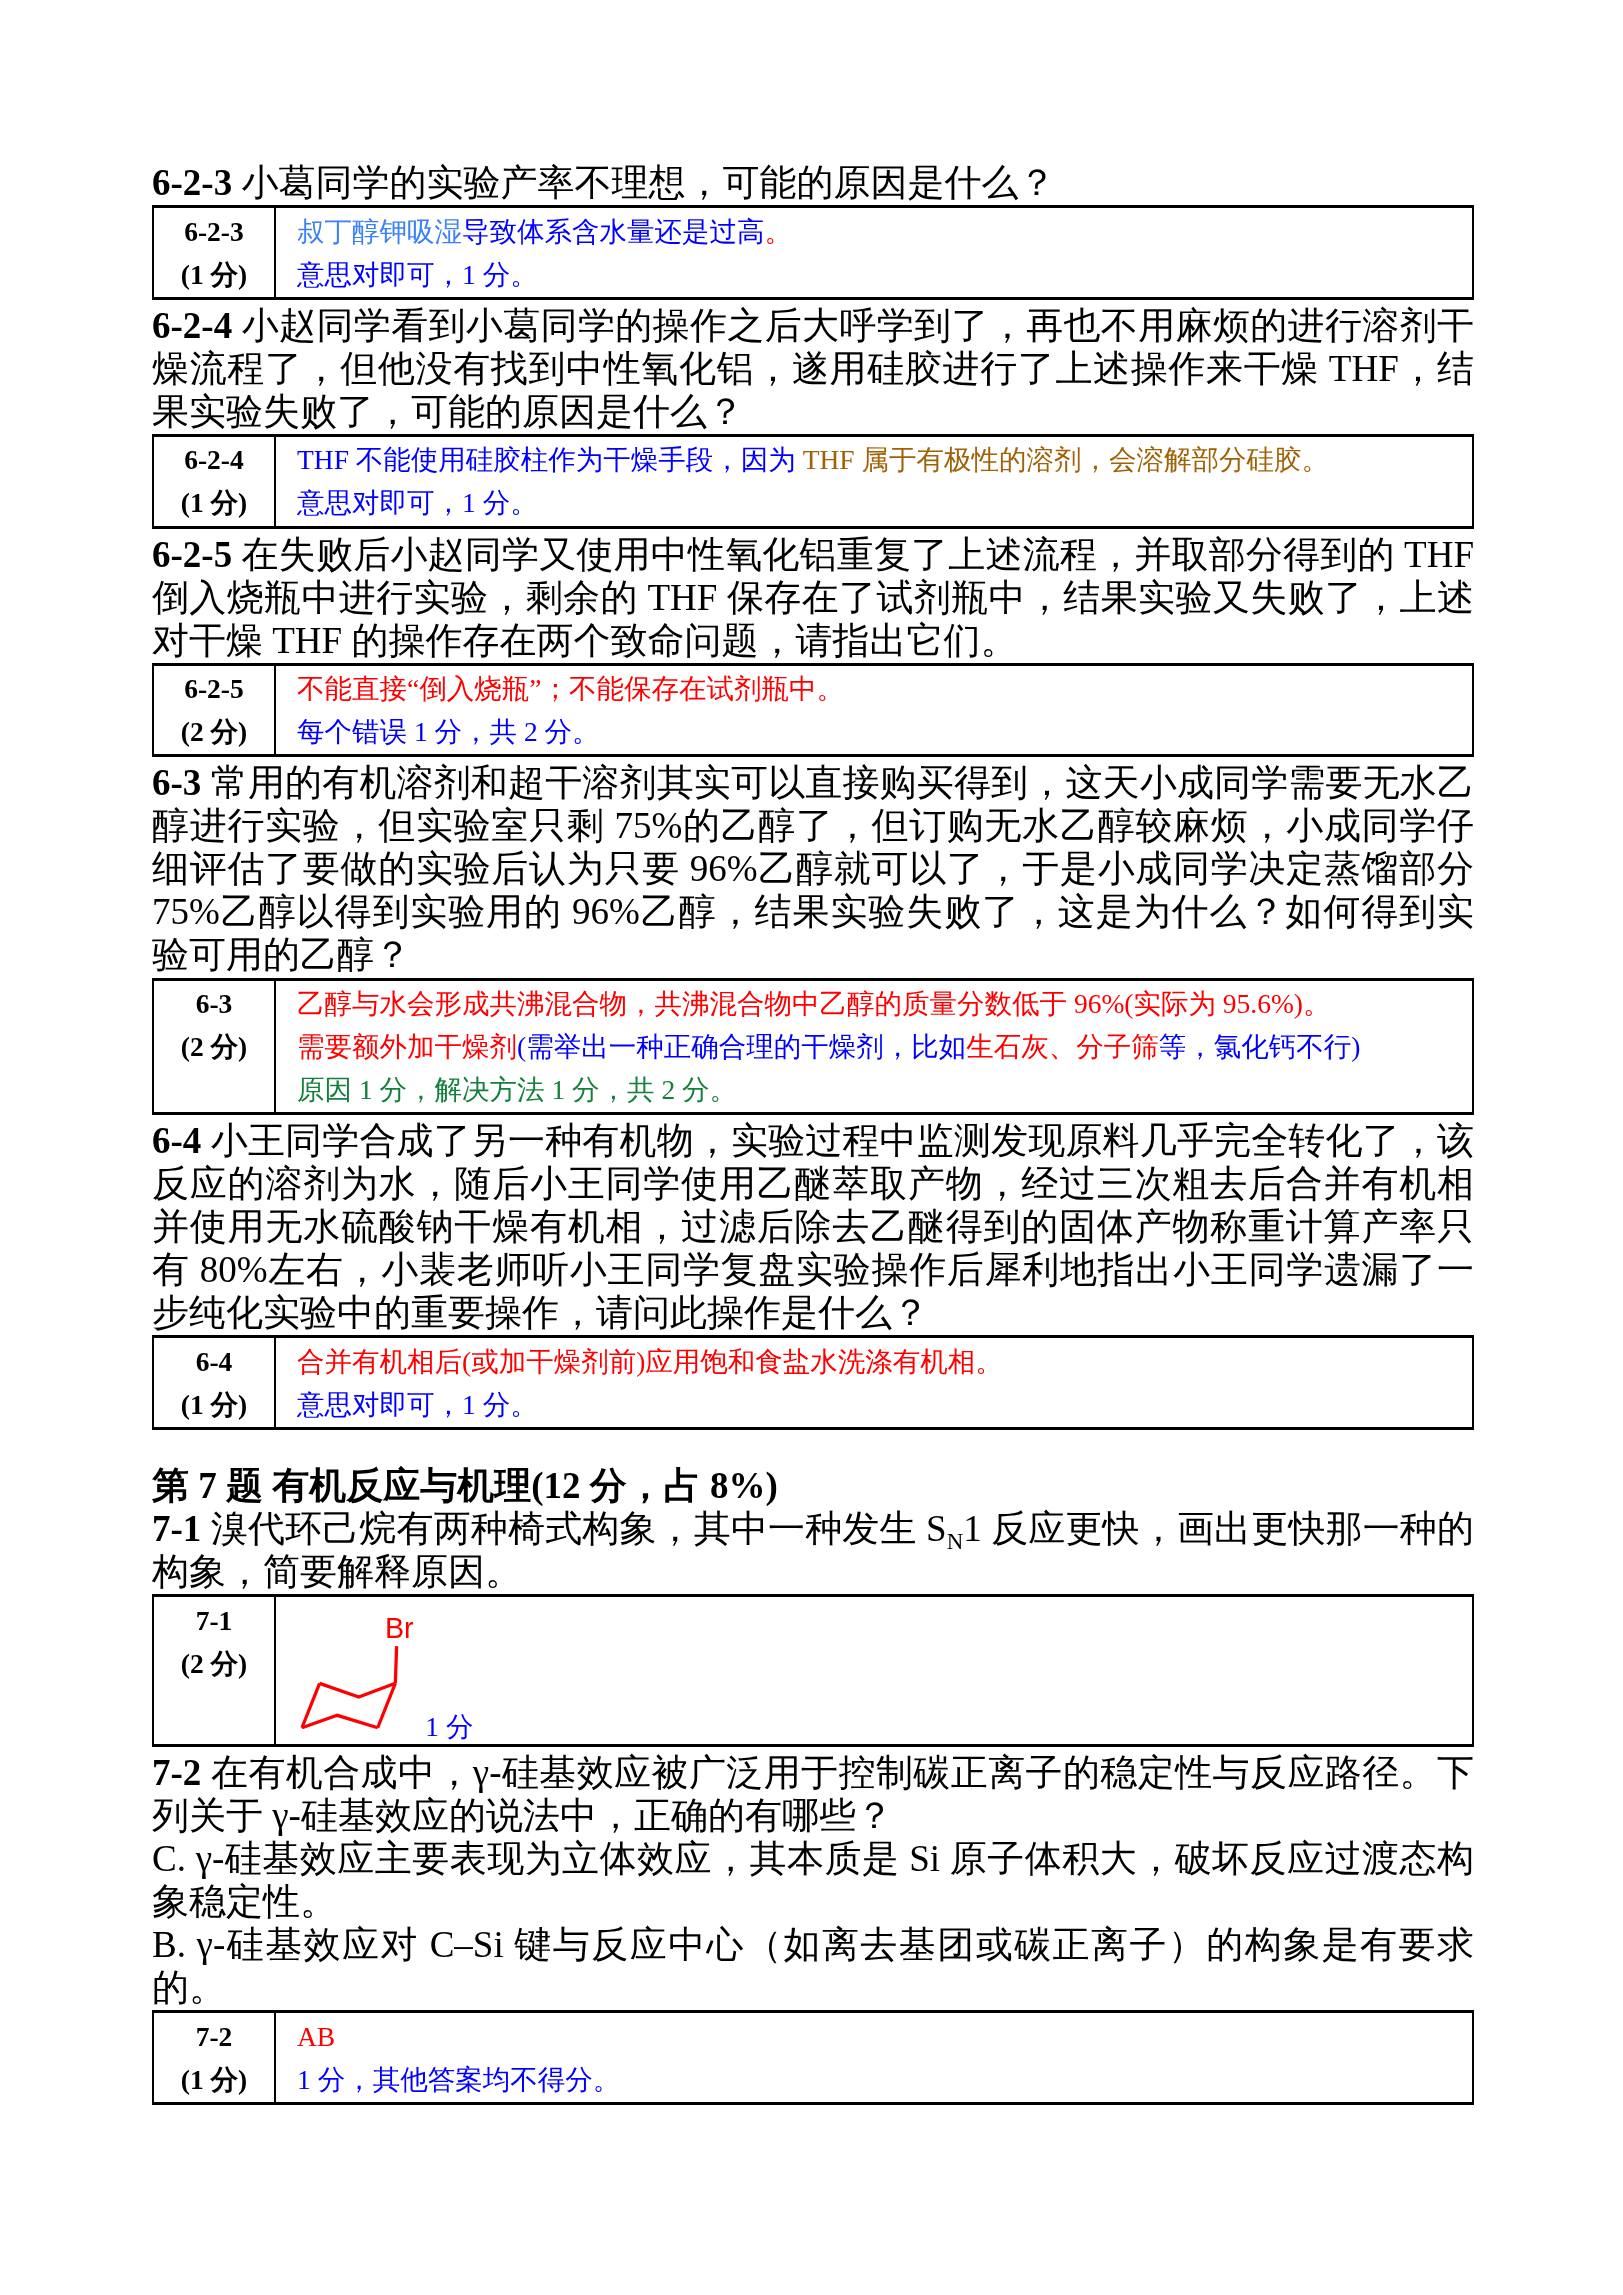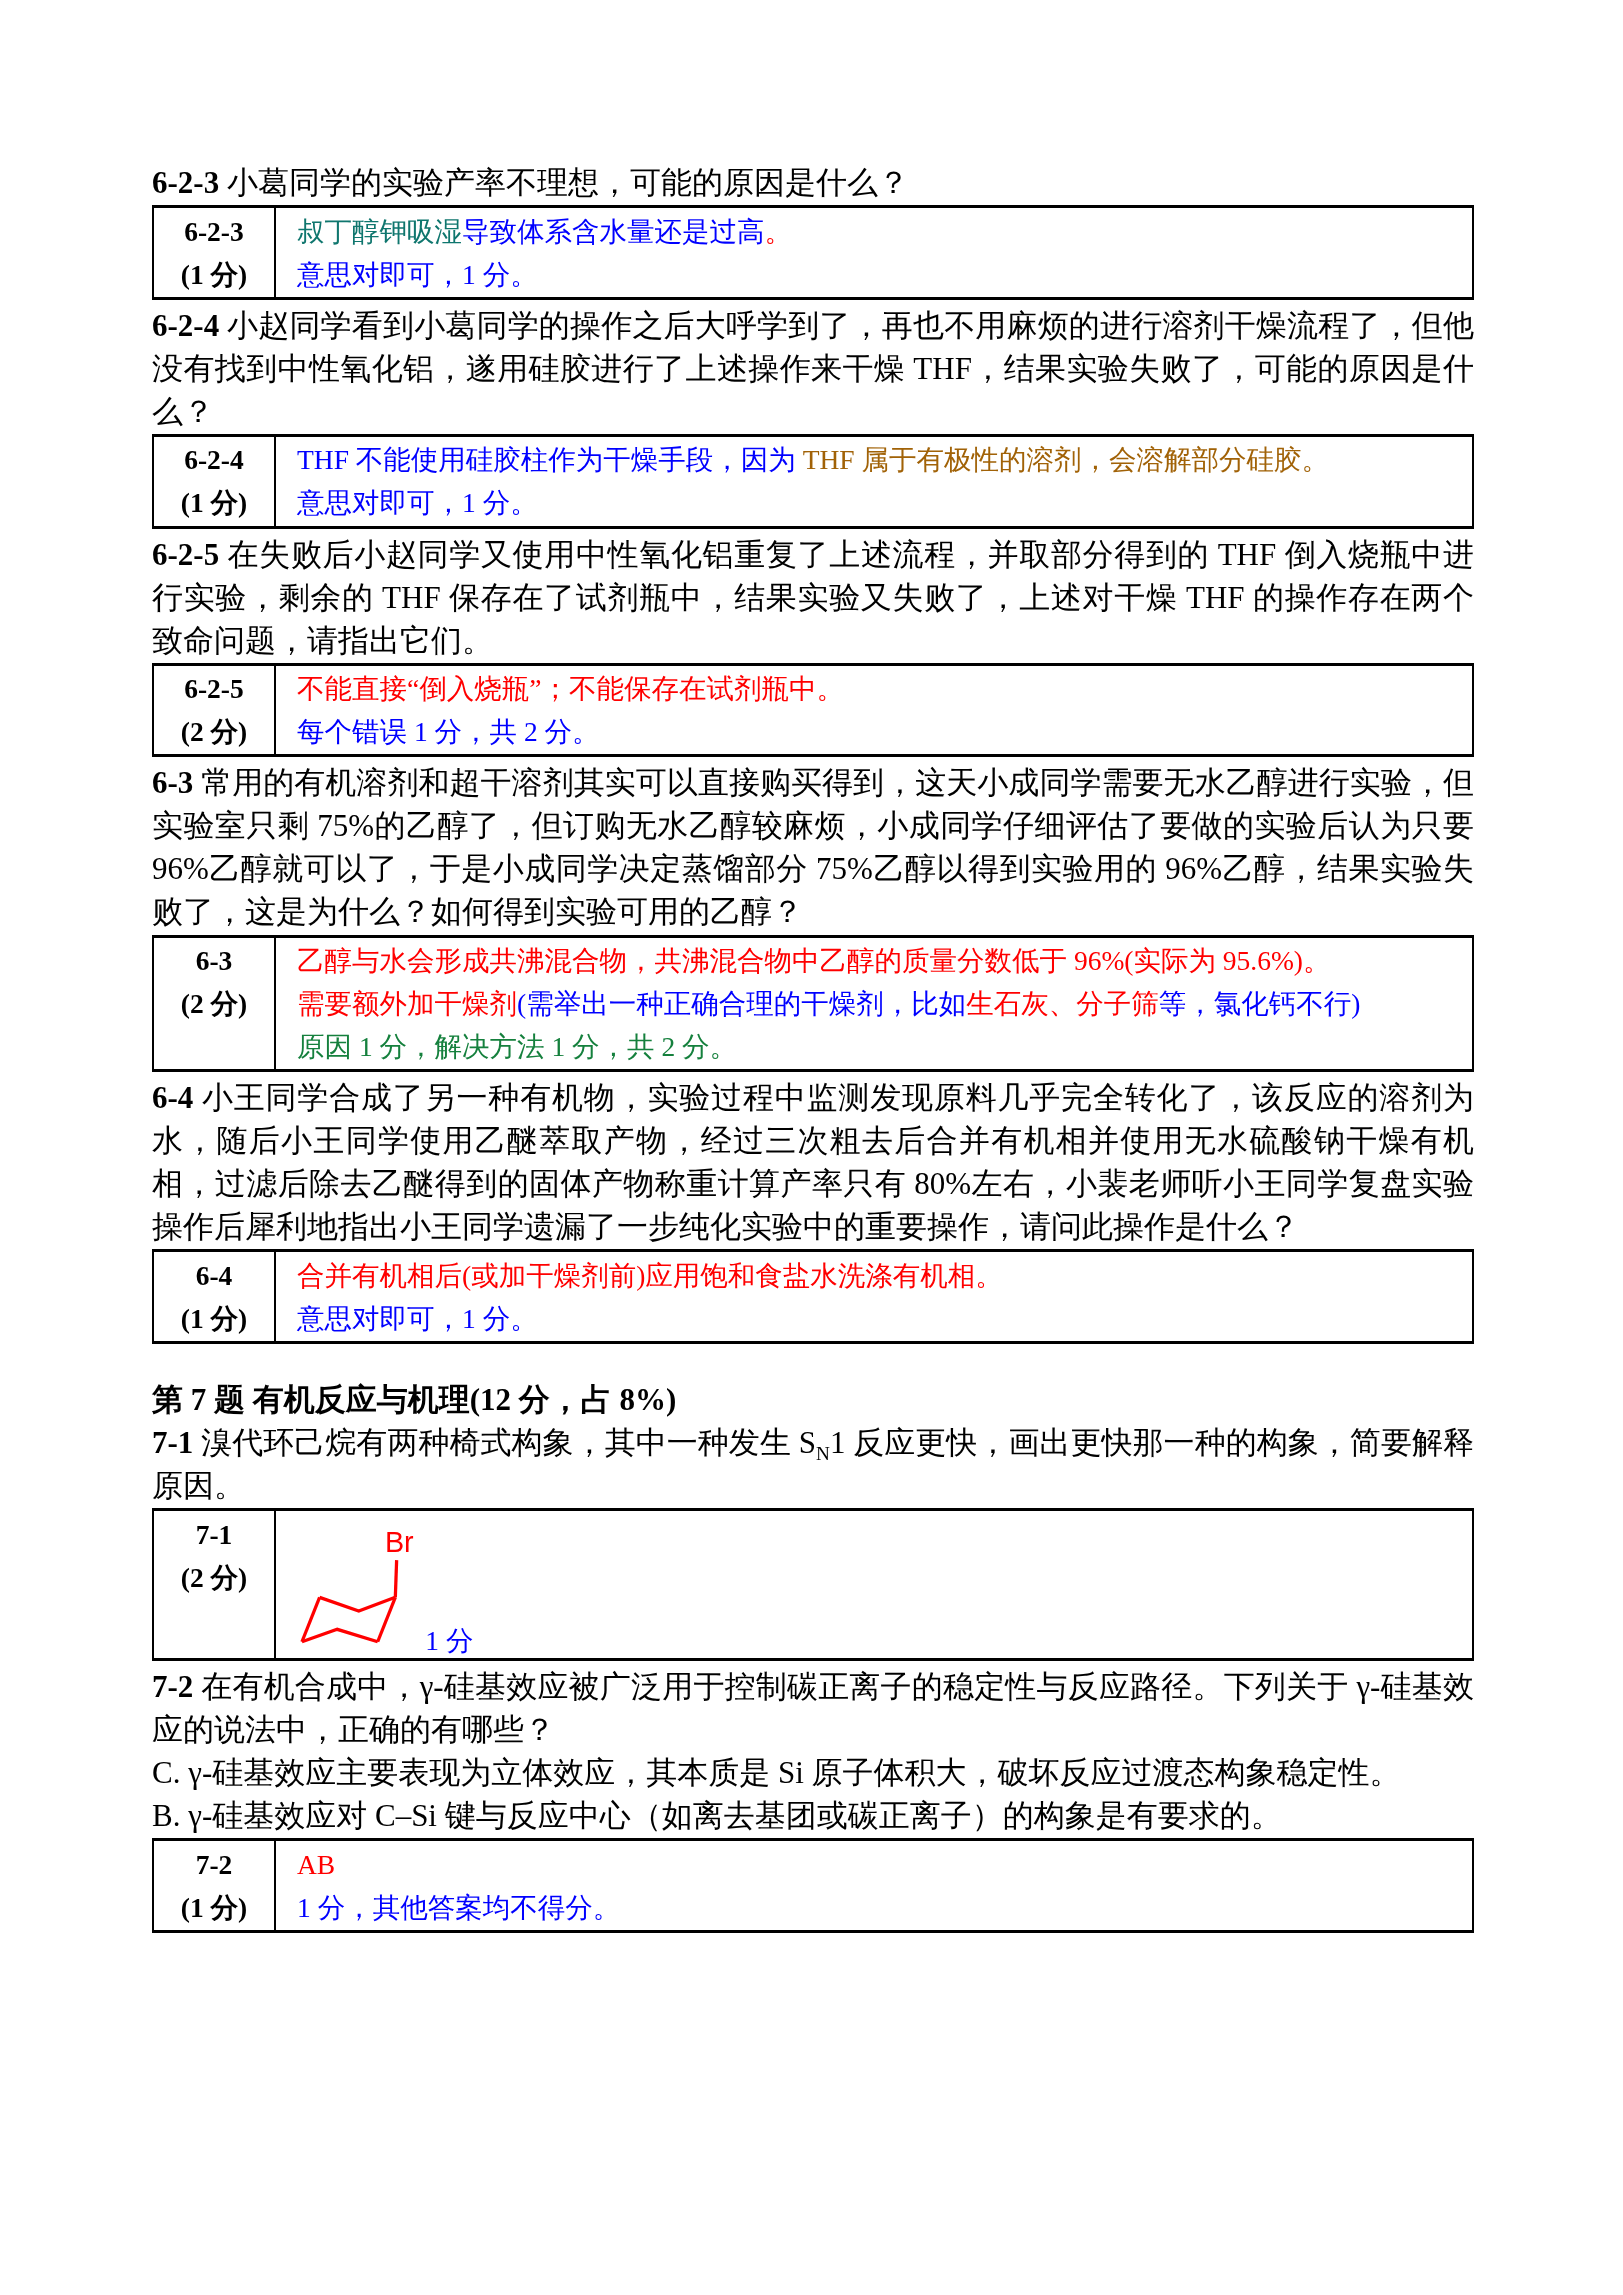--- a/index.html
+++ b/index.html
@@ -10,21 +10,21 @@
     font-family:"Liberation Serif","DejaVu Serif",serif;
     color:#000;
     overflow:hidden;
   }
   .content{
     position:absolute;
     left:152px;top:161px;
     width:1322px;
   }
   .para{
-    font-size:31px;
+    font-size:37px;
     line-height:43px;
     margin:0;
     text-align:justify;
     word-break:break-all;
   }
   .header{font-weight:bold;margin-top:34px;}
   .answer-box{
     display:flex;
     border:2px solid #000;
     border-top-width:3.9px;
@@ -58,21 +58,21 @@
 
 <div class="page">
   <div class="content">
       <p class="para"><span class="seg" style="font-weight: bold;">6-2-3</span><span class="seg"> 小葛同学的实验产率不理想，可能的原因是什么？</span></p>
       <div class="answer-box">
         <div class="box-label">
           <div>6-2-3</div>
           <div>(1 分)</div>
         </div>
         <div class="box-body">
-          <div class="box-line"><span class="seg" style="color: #0f766e;">叔丁醇钾吸湿</span><span class="seg" style="color: rgb(0, 0, 255);">导致体系含水量还是过高</span><span class="seg" style="color: rgb(255, 0, 0);">。</span></div>
+          <div class="box-line"><span class="seg" style="color: #3b82f6;">叔丁醇钾吸湿</span><span class="seg" style="color: rgb(0, 0, 255);">导致体系含水量还是过高</span><span class="seg" style="color: rgb(255, 0, 0);">。</span></div>
           <div class="box-line"><span class="seg" style="color: rgb(0, 0, 255);">意思对即可，1 分。</span></div>
         </div>
       </div>
       <p class="para"><span class="seg" style="font-weight: bold;">6-2-4</span><span class="seg"> 小赵同学看到小葛同学的操作之后大呼学到了，再也不用麻烦的进行溶剂干燥流程了，但他没有找到中性氧化铝，遂用硅胶进行了上述操作来干燥 THF，结果实验失败了，可能的原因是什么？</span></p>
       <div class="answer-box">
         <div class="box-label">
           <div>6-2-4</div>
           <div>(1 分)</div>
         </div>
         <div class="box-body">

